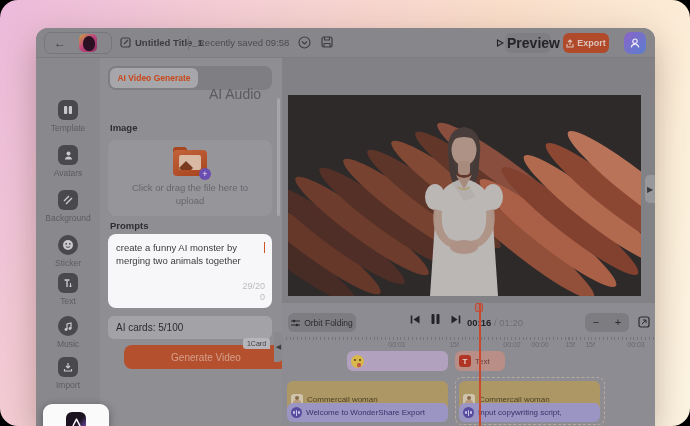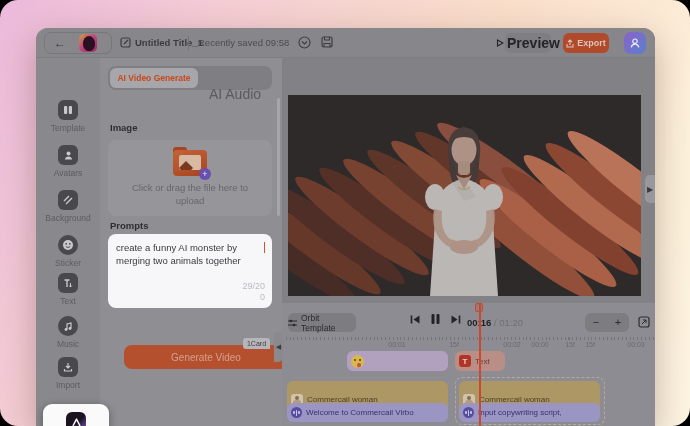--- a/index.html
+++ b/index.html
@@ -298,20 +298,21 @@
           <span>Click or drag the file here to</span><br>
           <span>upload</span>
         </div>
       </div>
       <div class="field-label" style="top:162px">Prompts</div>
       <div class="prompt-box">
         <div class="prompt-text">create a funny AI monster by merging two animals together</div>
         <div class="caret"></div>
         <div class="char-count">29/200</div>
       </div>
+      <div class="ai-cards">AI cards: 5/100</div>
       <div class="card-badge">1Card</div>
       <div class="generate">Generate Video</div>
       <div class="panel-scroll"></div>
     </div>
     <div class="panel-collapse">◀</div>
 
     <div class="canvas"></div>
     <div class="preview">
       <svg width="353" height="201" viewBox="0 0 353 201">
         <rect width="353" height="201" fill="#16110e"></rect>
@@ -364,21 +365,21 @@
 
     <div class="timeline">
       <div class="chip">
         <span>
           <svg width="9" height="8" viewBox="0 0 9 8">
               <path d="M0 2h9 M0 6h9" stroke="#2b2b2f" stroke-width="1"></path>
               <circle cx="3" cy="2" r="1.3" fill="#2b2b2f"></circle>
               <circle cx="6" cy="6" r="1.3" fill="#2b2b2f"></circle>
             </svg>
         </span>
-        <span>Orbit Template</span>
+        <span>Orbit Folding</span>
       </div>
       <div class="transport">
         <span>
           <svg width="11" height="11" viewBox="0 0 11 11">
               <path d="M1.5 1.5v8" stroke="#232327" stroke-width="1.6"></path>
               <path d="M9.5 1.5 L3.5 5.5 L9.5 9.5Z" fill="#232327"></path>
             </svg>
         </span>
         <span>
           <svg width="11" height="12" viewBox="0 0 11 12">
@@ -443,21 +444,21 @@
         <span class="mini-sq thumb"></span>
         <span>Commercail woman</span>
       </div>
 
       <div class="track-block blk-script" style="left:5px; top:100px; width:161px">
         <span class="voice-dot">
             <span class="vb" style="height:3px"></span>
             <span class="vb" style="height:6px"></span>
             <span class="vb" style="height:3px"></span>
           </span>
-        <span>Welcome to Commercail Virbo</span>
+        <span>Welcome to WonderShare Export</span>
       </div>
       <div class="track-block blk-script" style="left:177px; top:100px; width:141px">
         <span class="voice-dot">
             <span class="vb" style="height:3px"></span>
             <span class="vb" style="height:6px"></span>
             <span class="vb" style="height:3px"></span>
           </span>
         <span>Input copywriting script,</span>
       </div>
 

